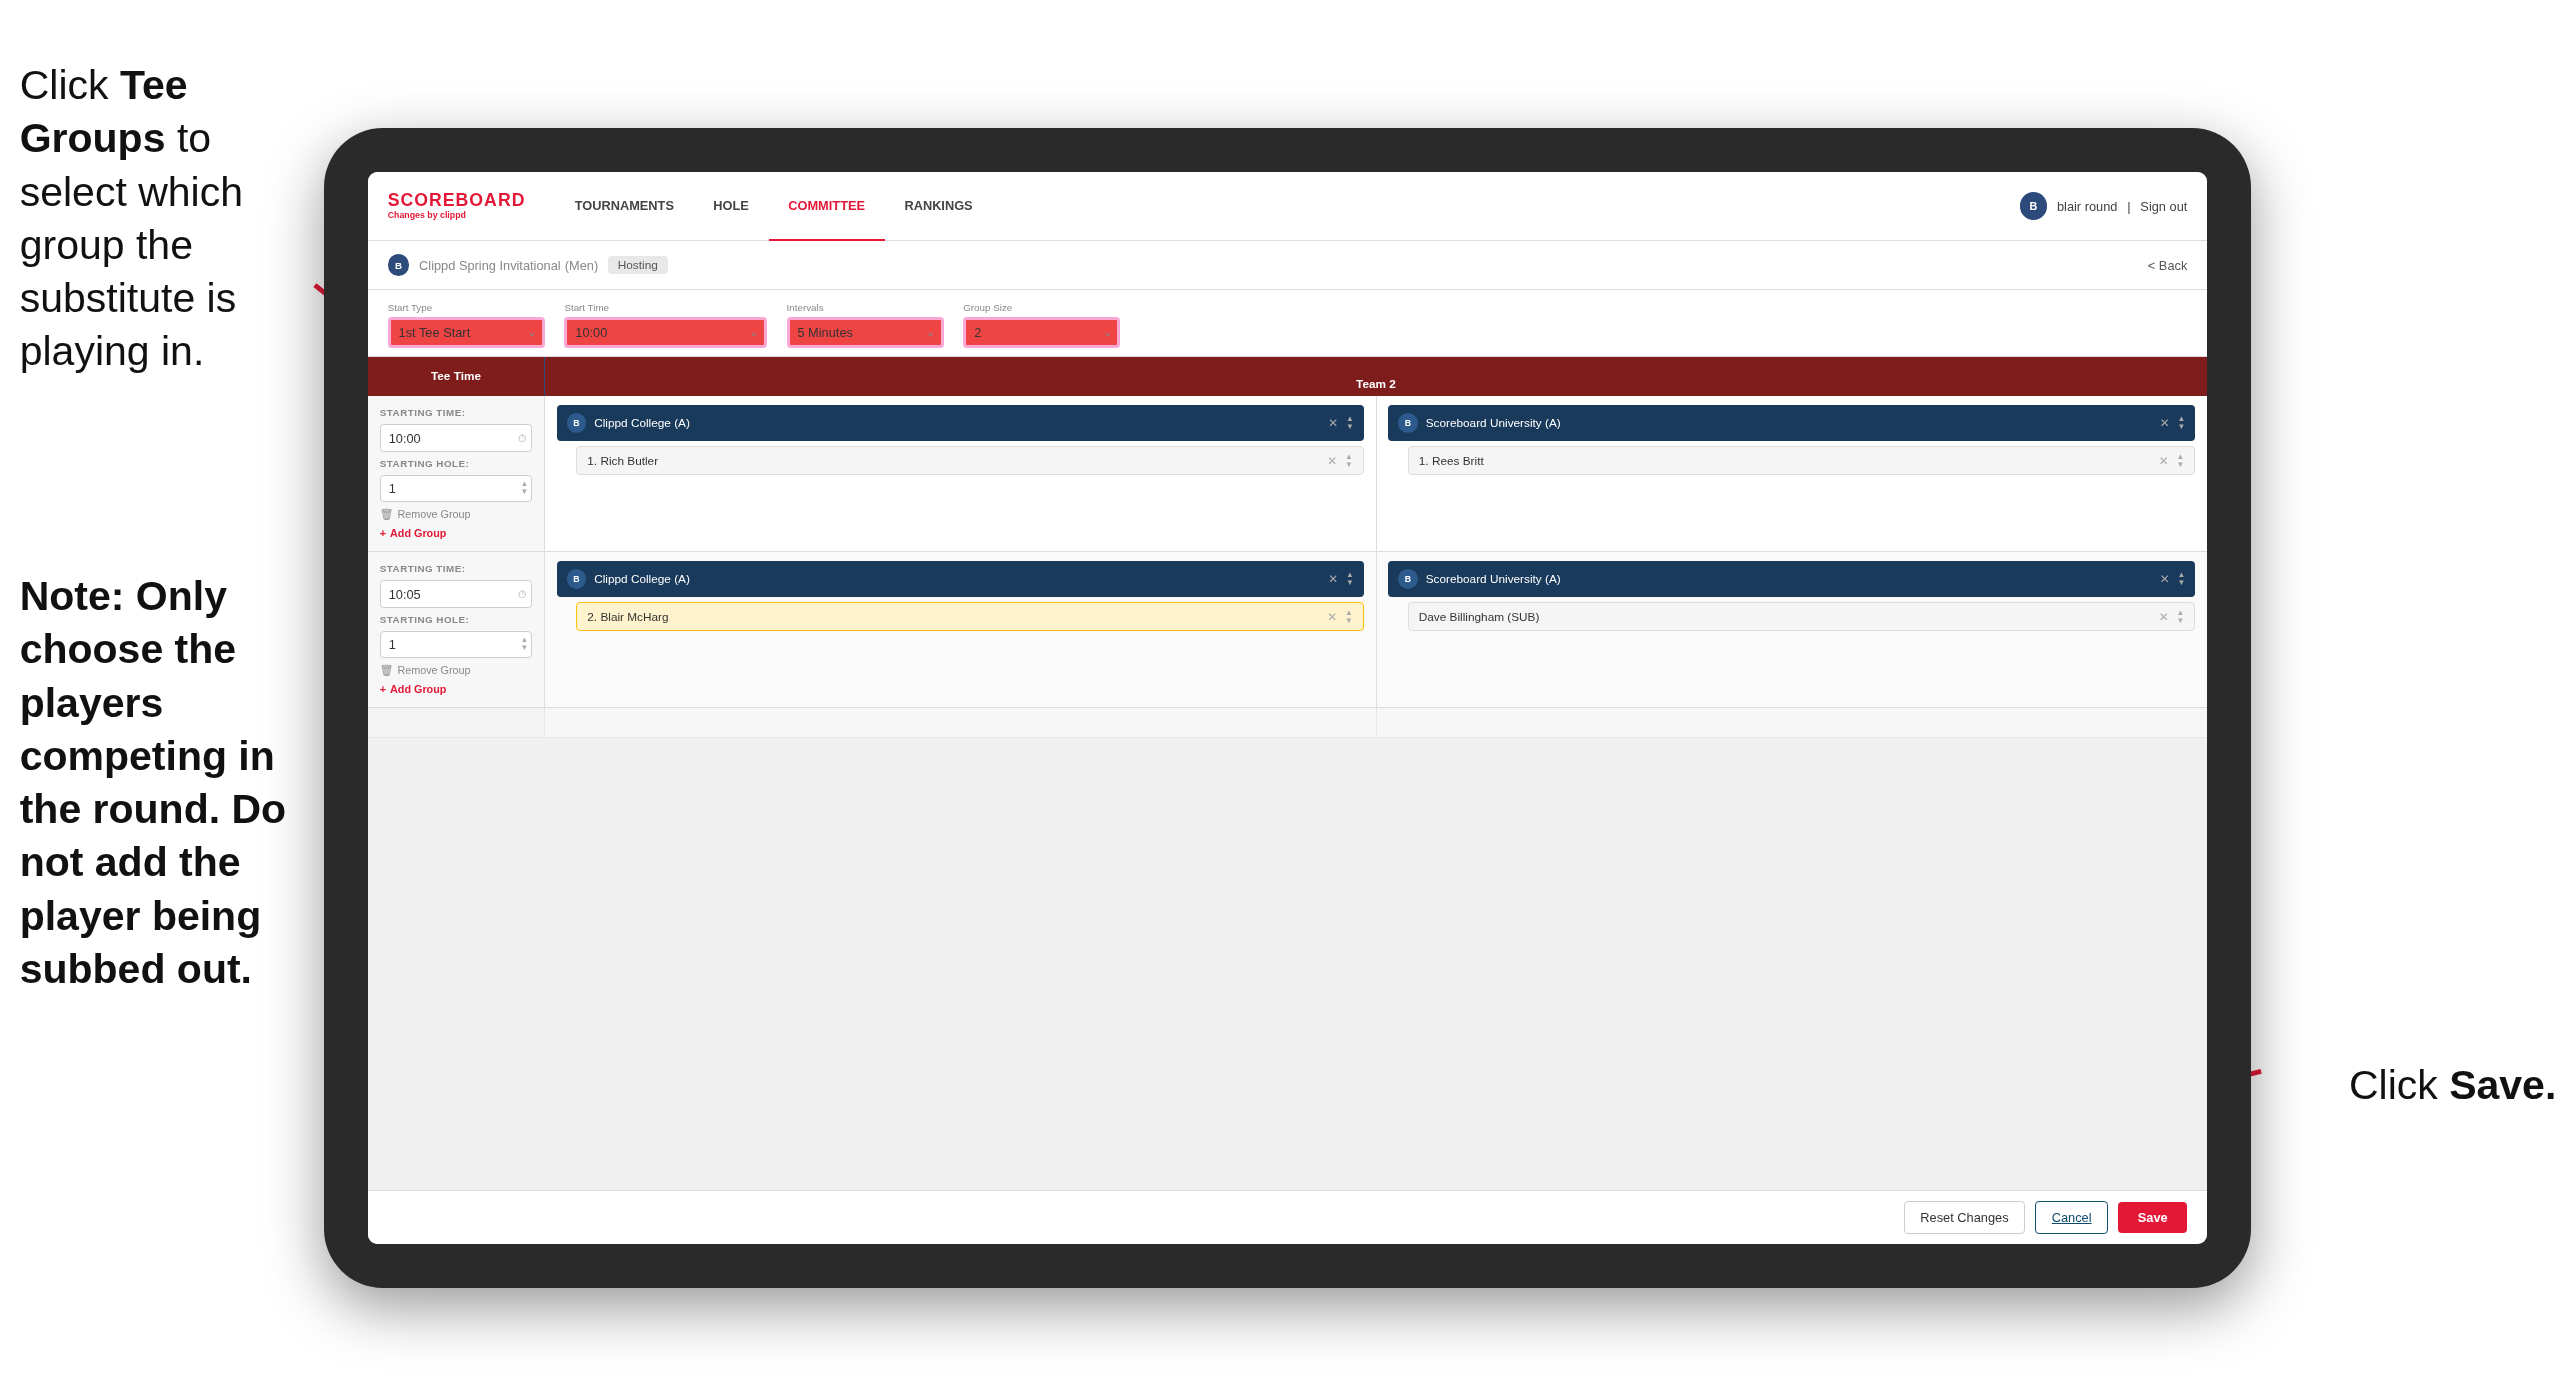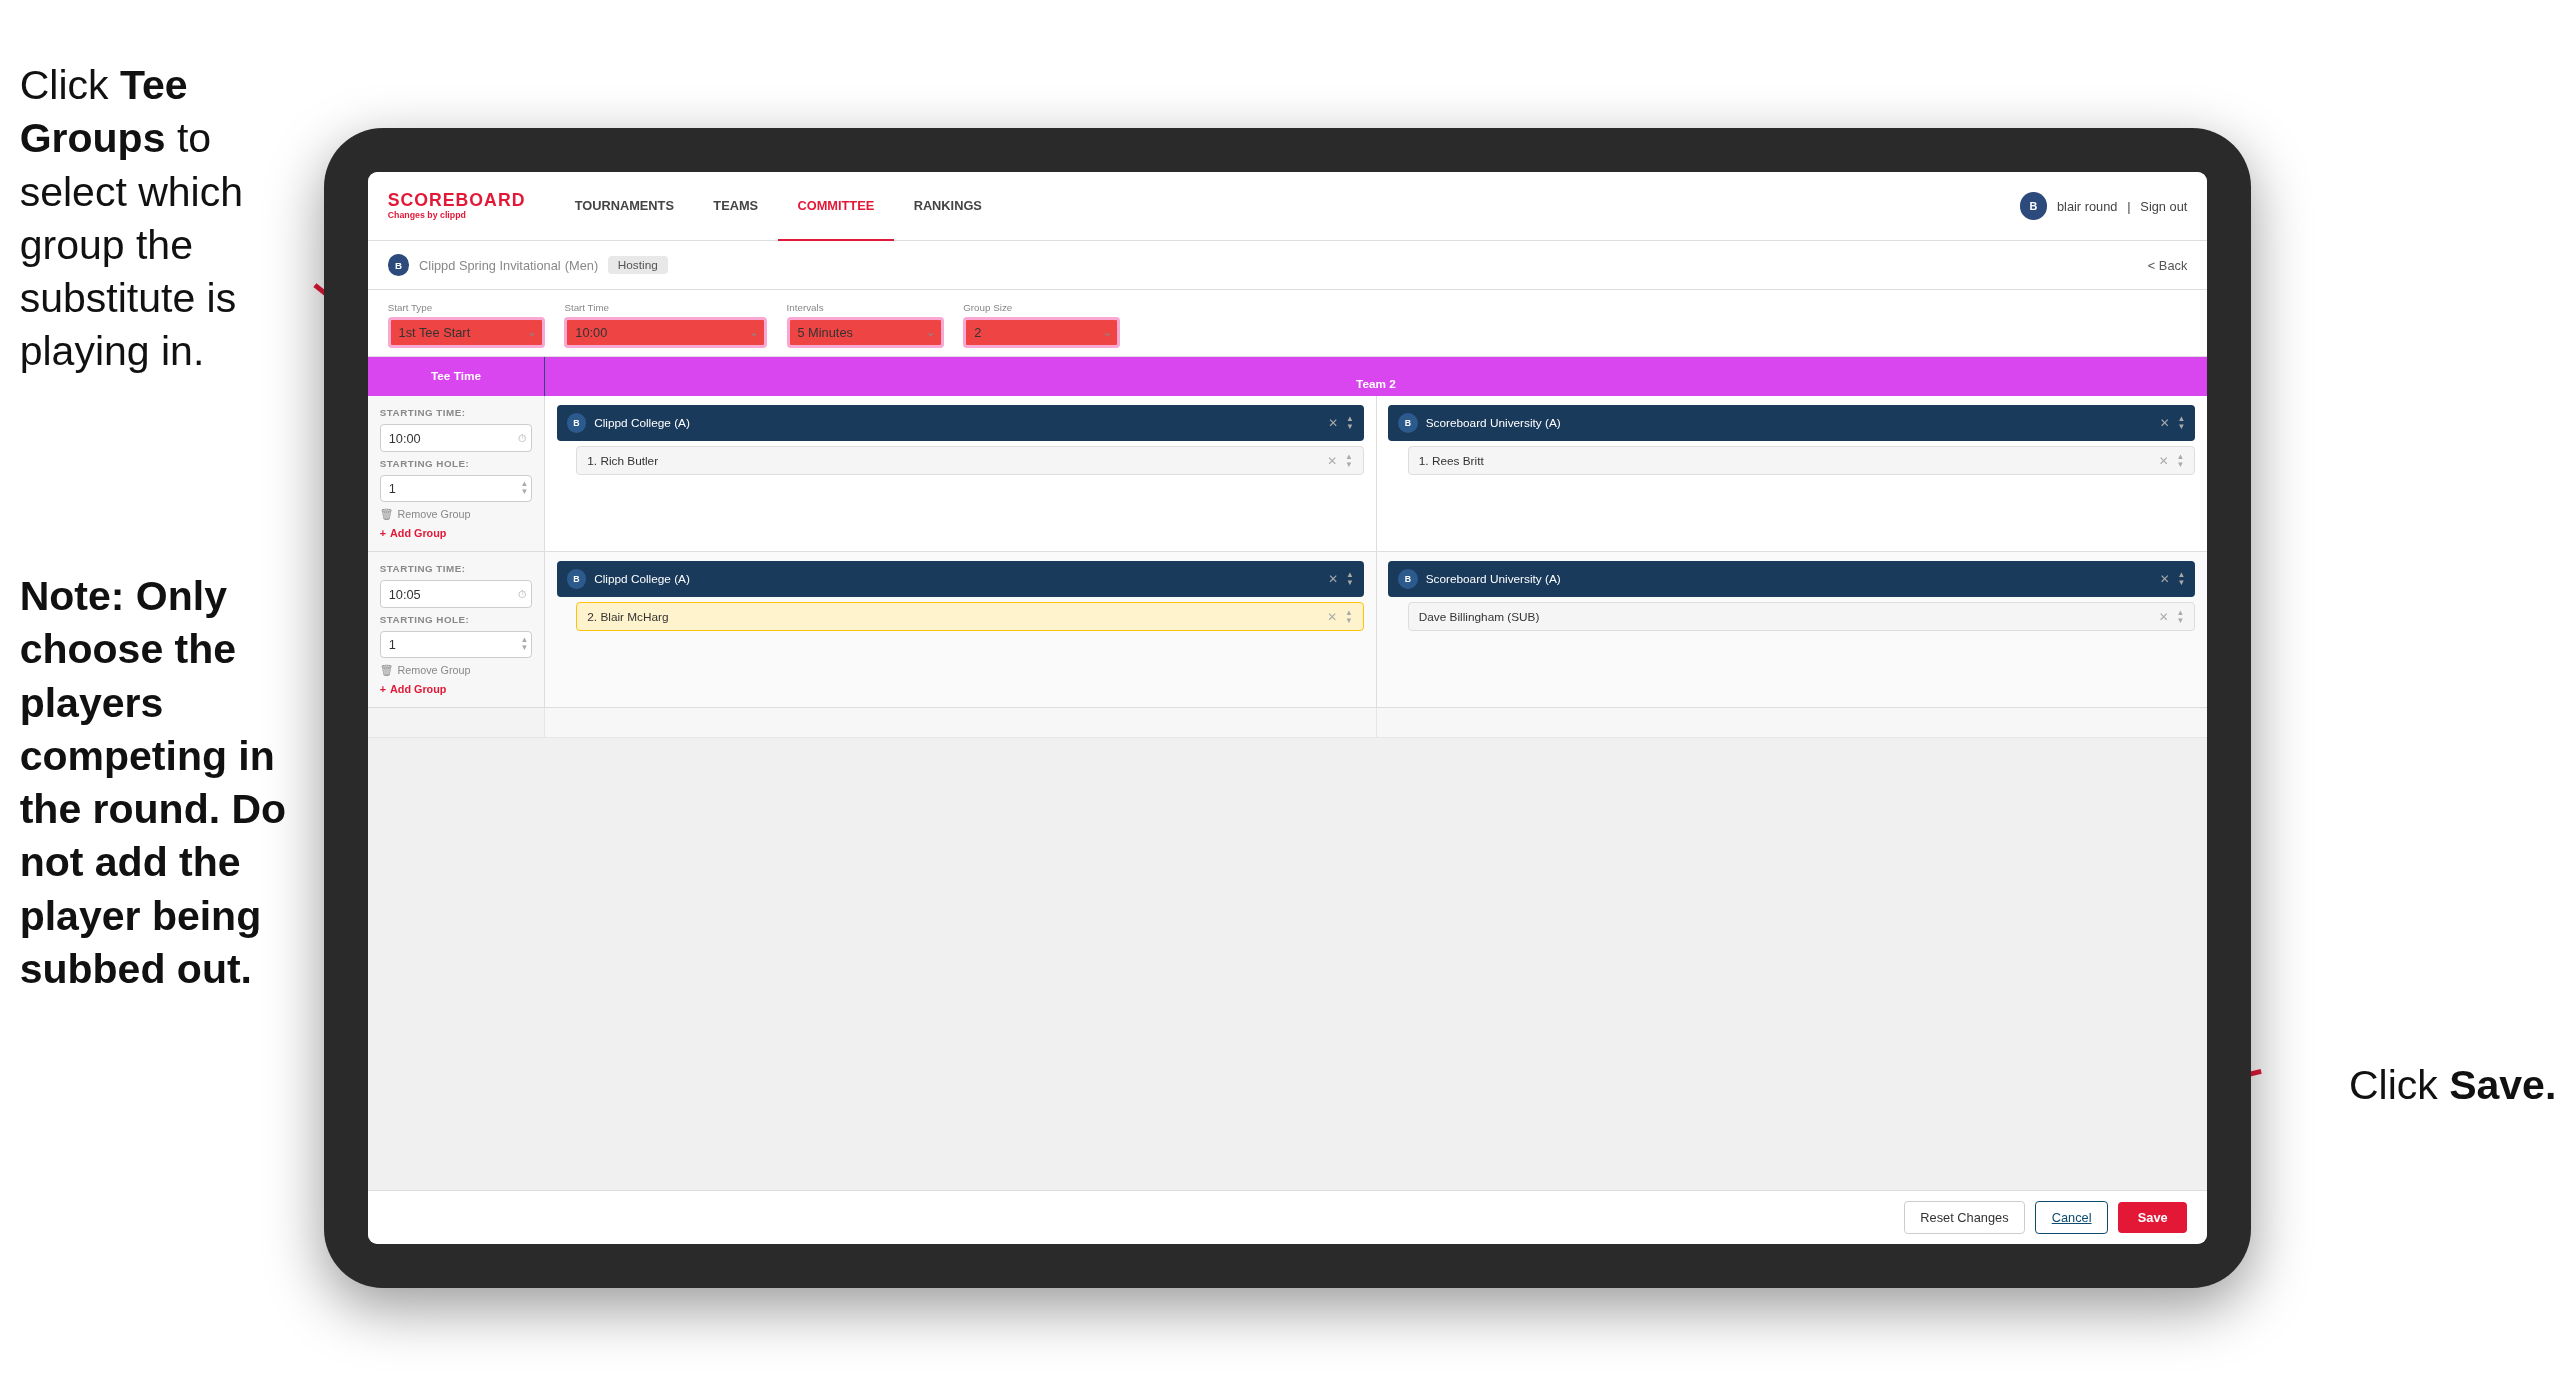--- a/index.html
+++ b/index.html
@@ -442,21 +442,21 @@
     
     .table-container {
       flex: 1;
       display: flex;
       flex-direction: column;
       overflow: hidden;
     }
 
     .table-header-row {
       display: flex;
-      background: #d946ef;
+      background: #7f1d1d;
       height: 39px;
       flex-shrink: 0;
     }
     .th-time {
       width: 177px;
       display: flex;
       align-items: center;
       justify-content: center;
       color: #fff;
       font-size: 11.8px;
@@ -561,21 +561,21 @@
 
     <div class="navbar">
       <div class="logo-area">
         <div class="logo-scoreboard">SCOREBOARD</div>
         <div class="logo-powered">
           <span>Changes by </span><span style="color:#e31837;font-weight:bold;">clippd</span>
         </div>
       </div>
       <div class="nav-links">
         <div class="nav-link">TOURNAMENTS</div>
-        <div class="nav-link">TEAMS</div>
+        <div class="nav-link">HOLE</div>
         <div class="nav-link active">COMMITTEE</div>
         <div class="nav-link">RANKINGS</div>
       </div>
       <div class="nav-user">
         <div class="user-avatar">B</div>
         <span>blair round</span>
         <span>|</span>
         <span>Sign out</span>
       </div>
     </div>

